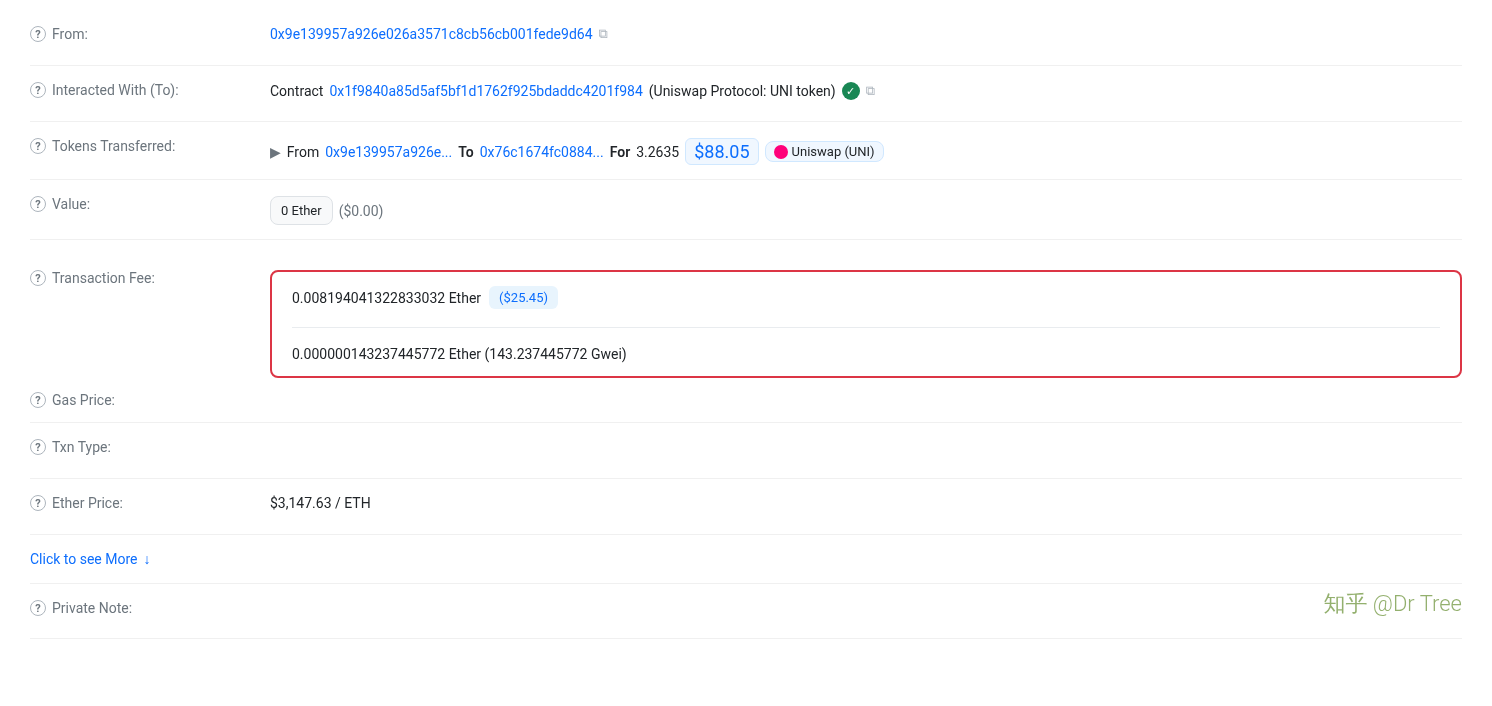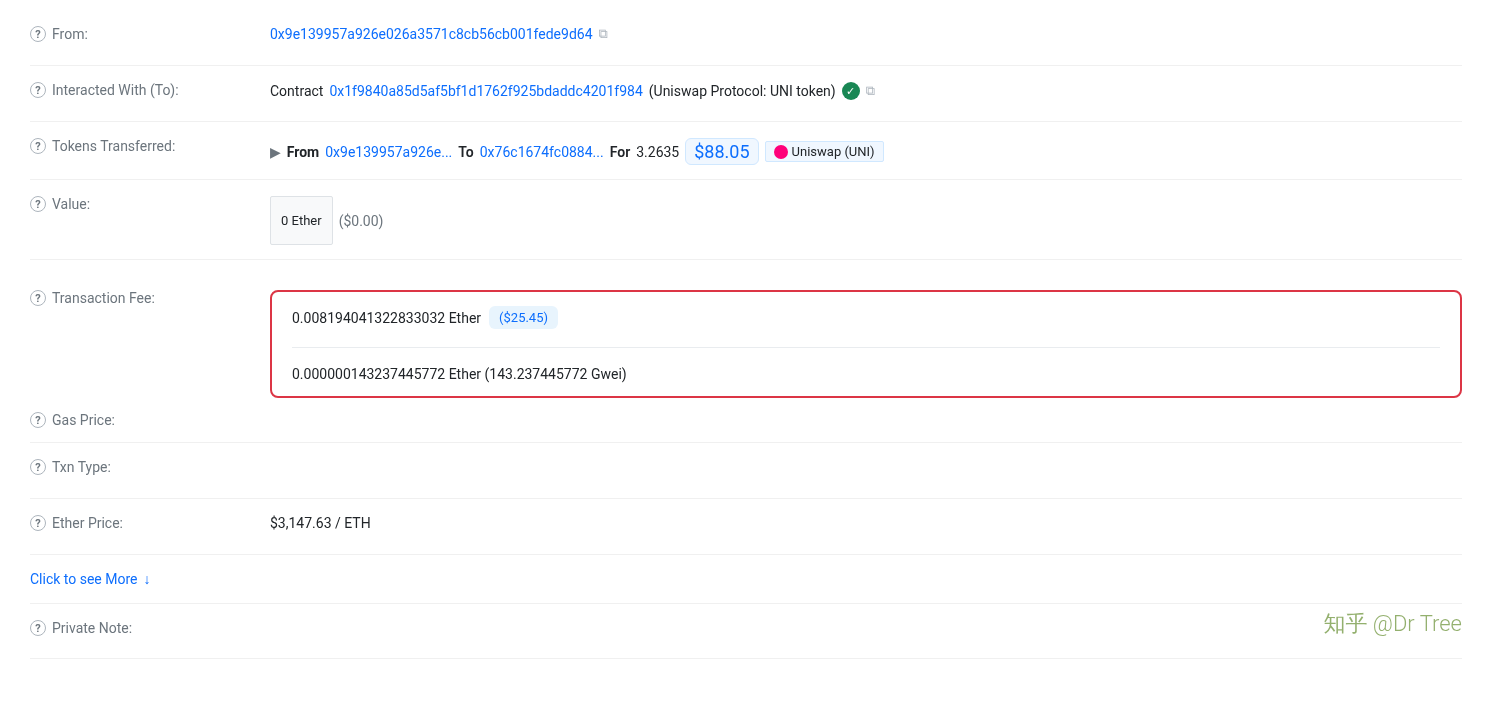--- a/index.html
+++ b/index.html
@@ -75,21 +75,21 @@
       border-radius: 50%;
       color: white;
       font-size: 11px;
     }
     .token-badge {
       display: inline-flex;
       align-items: center;
       gap: 4px;
       background: #f0f7ff;
       border: 1px solid #d0e8ff;
-      border-radius: 2px;
+      border-radius: 8px;
       padding: 2px 8px;
       color: #212529;
       font-size: 13px;
     }
     .uni-dot {
       width: 14px;
       height: 14px;
       background: #FF007A;
       border-radius: 50%;
       display: inline-block;
@@ -101,22 +101,22 @@
       padding: 2px 8px;
       color: #0d6efd;
       font-size: 18px;
     }
     .ether-badge {
       display: inline-flex;
       align-items: center;
       gap: 4px;
       background: #f8f9fa;
       border: 1px solid #dee2e6;
-      border-radius: 2px;
-      padding: 16px 10px;
+      border-radius: 8px;
+      padding: 6px 10px;
       color: #212529;
       font-size: 13px;
     }
     .tx-fee-box {
       border: 2px solid #dc3545;
       border-radius: 8px;
       padding: 14px 20px;
       display: flex;
       flex-direction: column;
       gap: 18px;
@@ -204,21 +204,21 @@
       </div>
     </div>
 
     <div class="row">
       <div class="label-col">
         <span class="help-icon">?</span>
         <span>Tokens Transferred:</span>
       </div>
       <div class="value-col">
         <span style="color:#6c757d;">▶</span>
-        <span style="font-weight:700;">From</span>
+        <span style="font-weight:400;">From</span>
         <a class="link-blue">0x9e139957a926e...</a>
         <span style="font-weight:600;">To</span>
         <a class="link-blue">0x76c1674fc0884...</a>
         <span style="font-weight:600;">For</span>
         <span>3.2635</span>
         <span class="value-badge">$88.05</span>
         <span class="token-badge">
           <span class="uni-dot"></span>
           <span>Uniswap (UNI)</span>
         </span>

